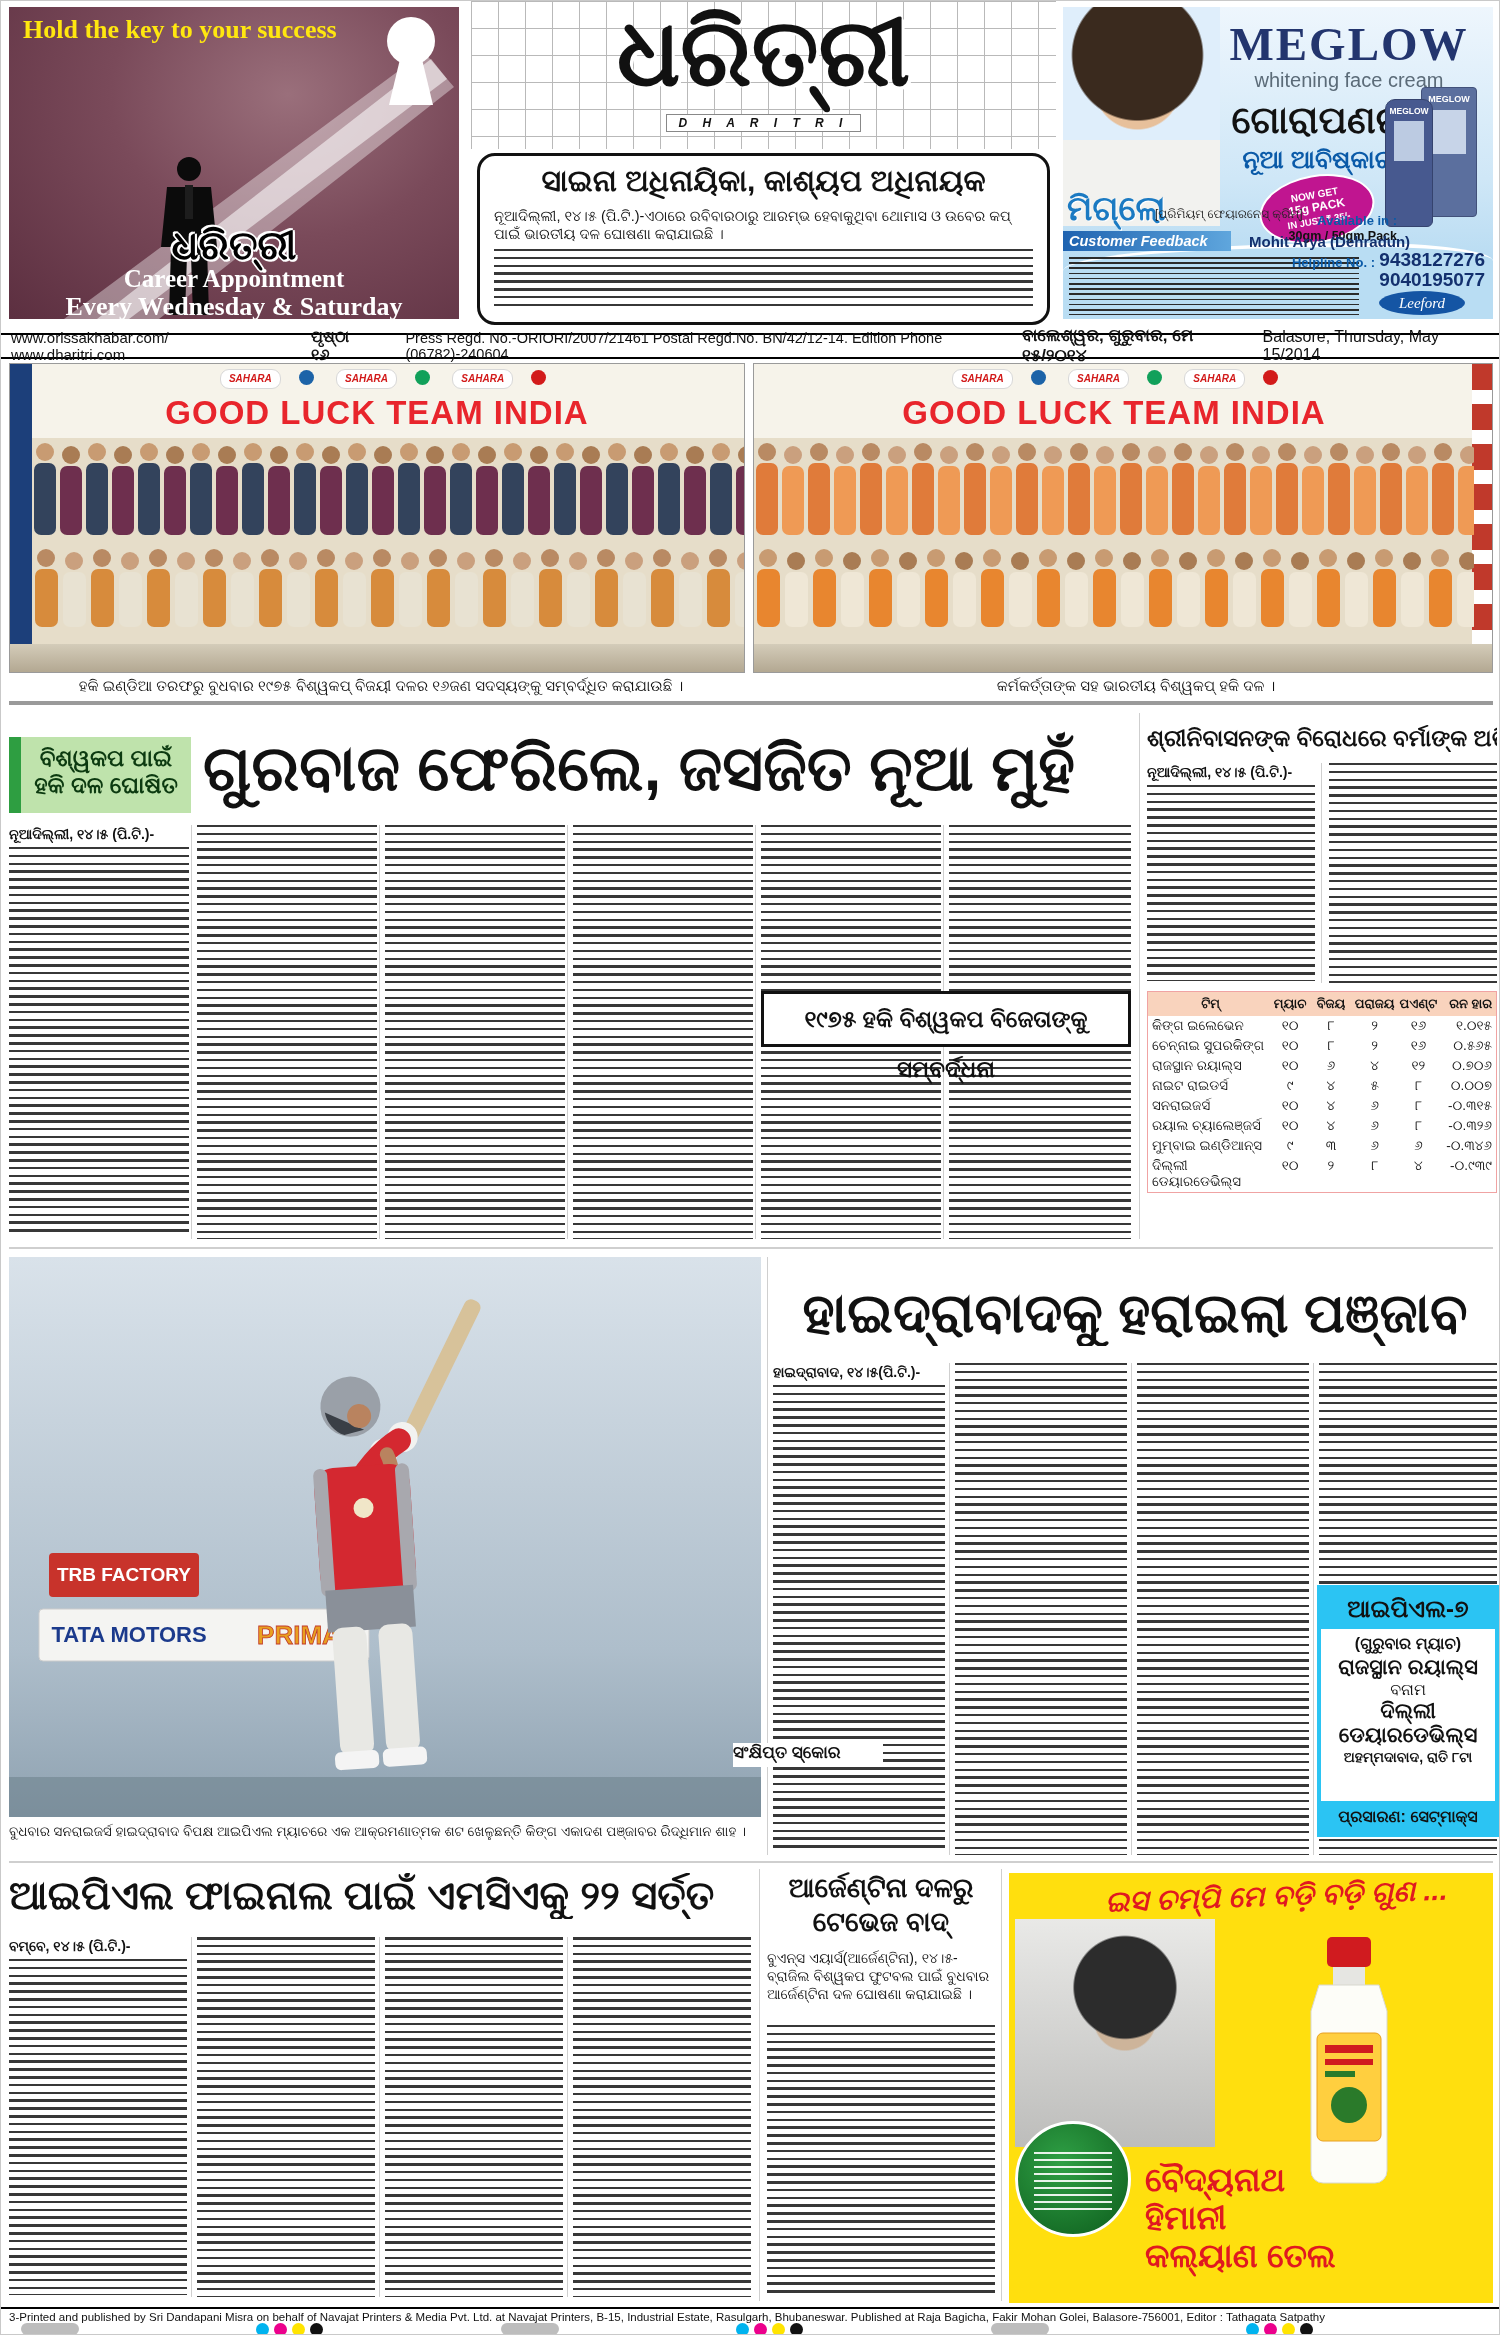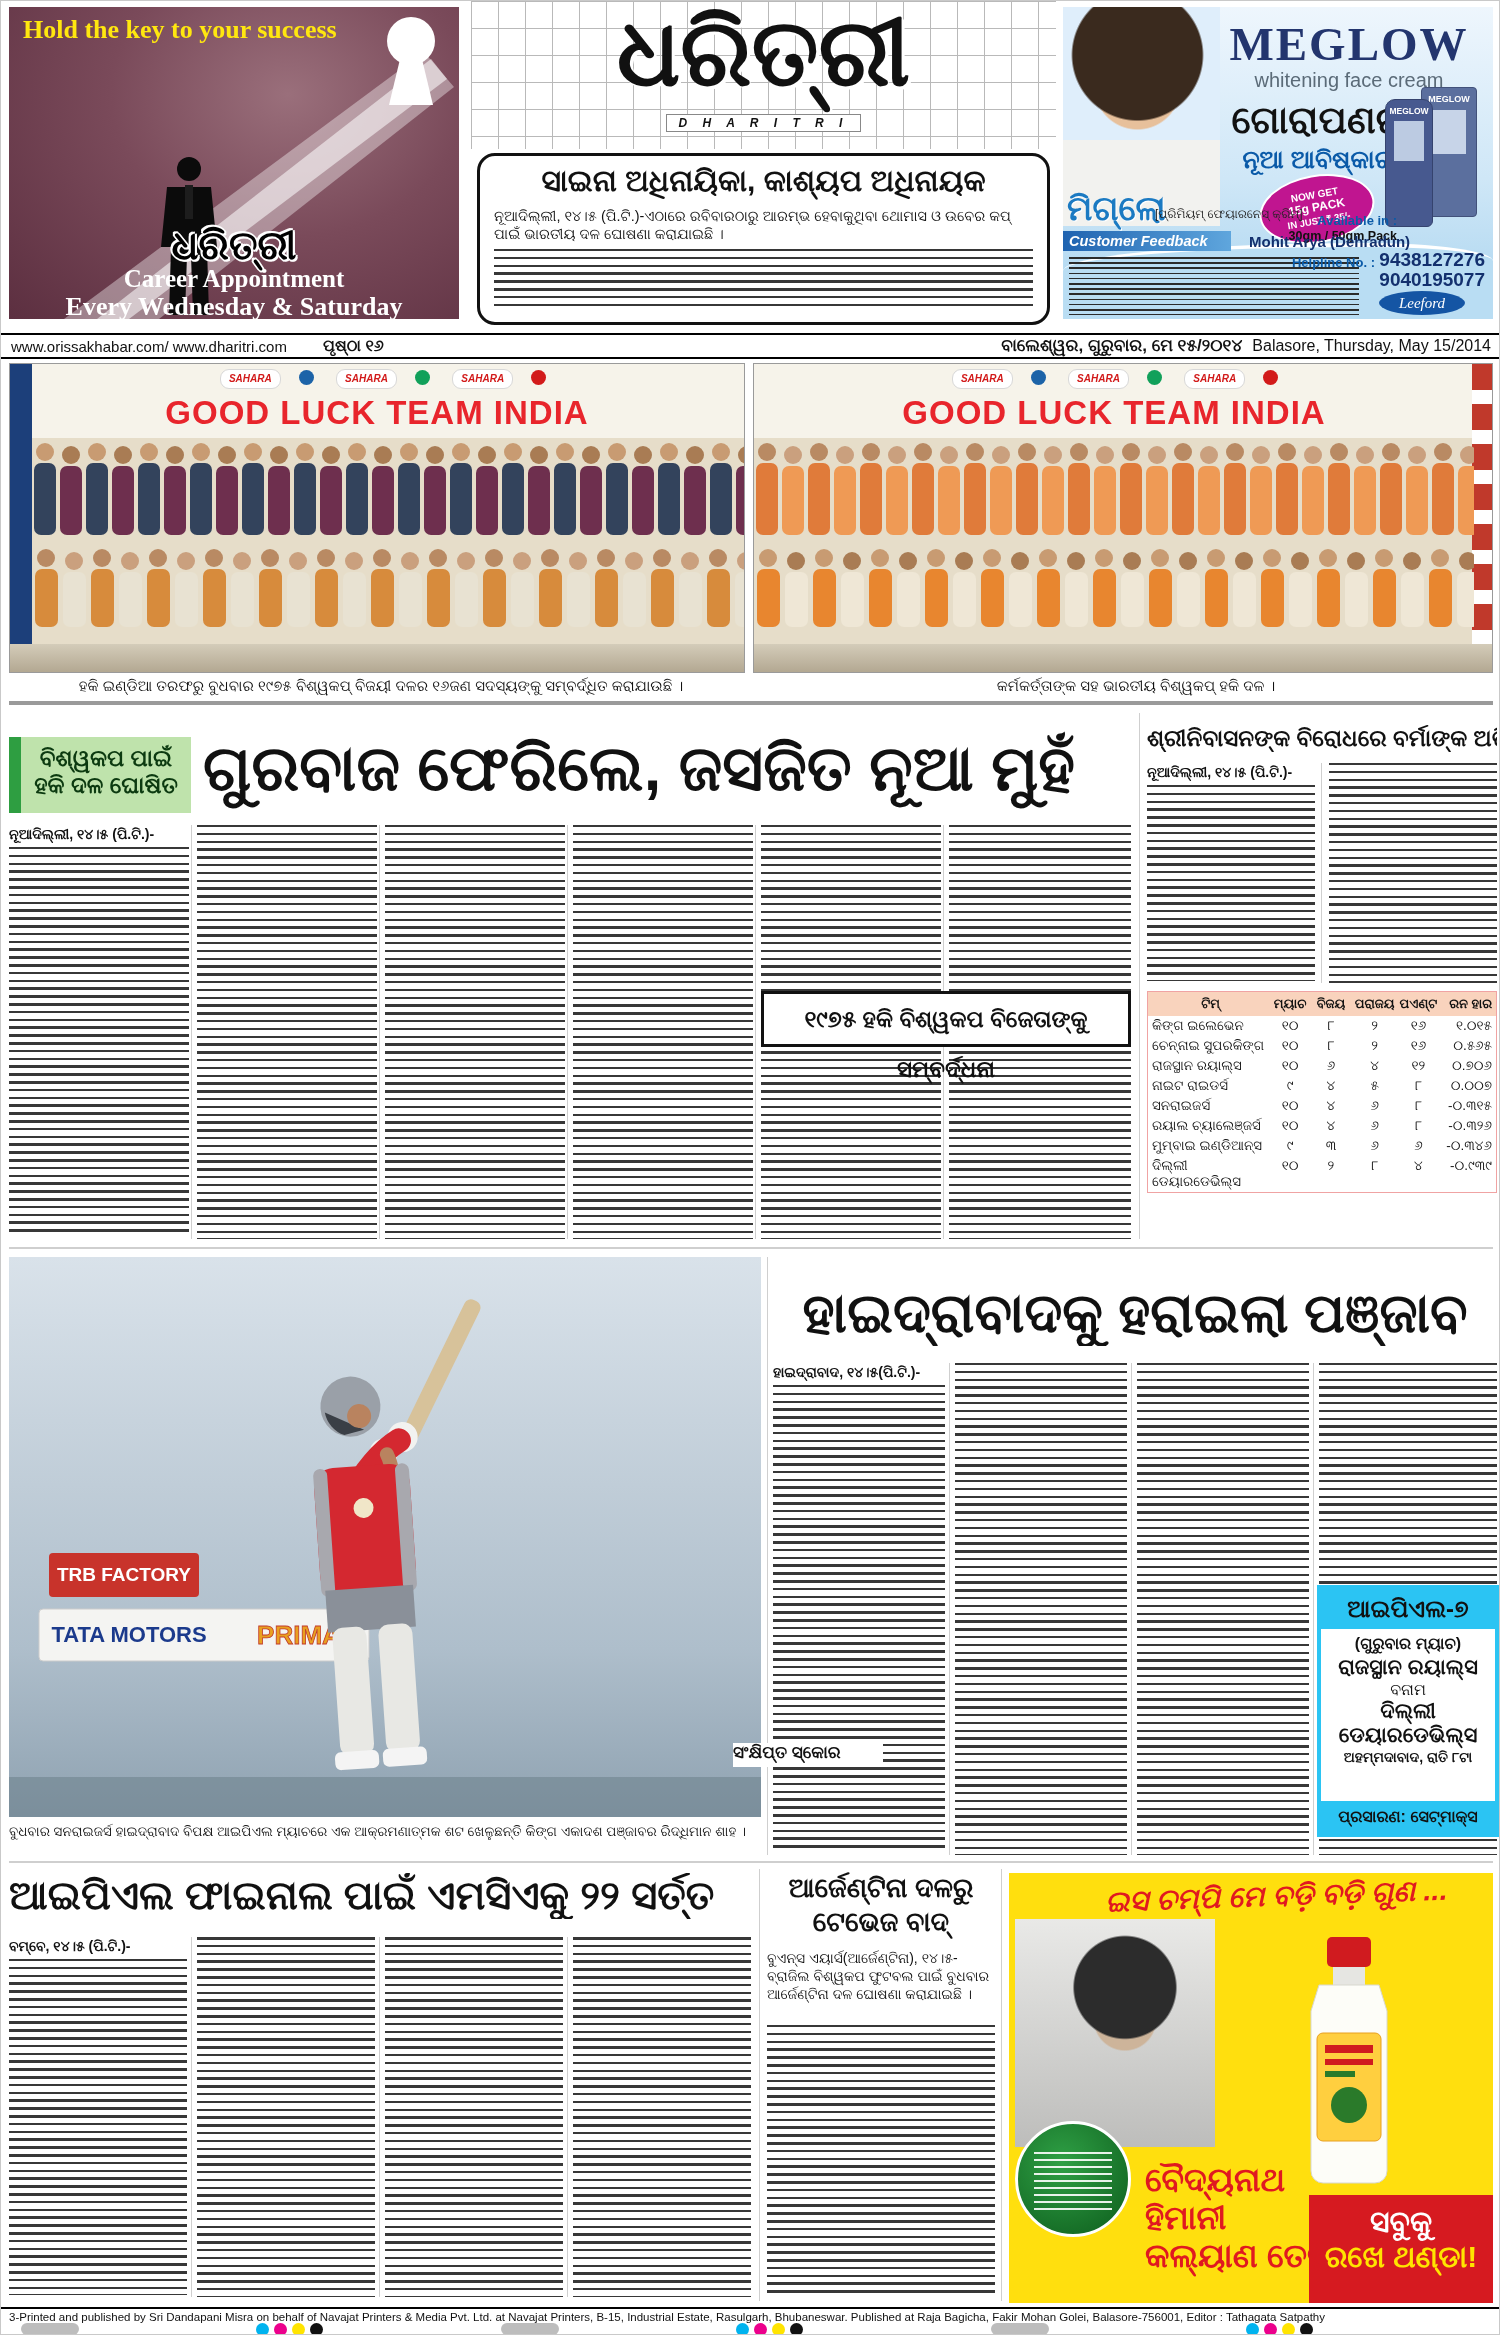--- a/index.html
+++ b/index.html
@@ -122,20 +122,21 @@
     <div class="abs gk-sm" style="left:6px;top:250px;width:290px;height:58px;"></div>
     <div class="abs" style="right:118px;top:248px;font-size:13px;font-weight:900;color:#0a5aa8;">Helpline No. :</div>
     <div class="abs" style="right:8px;top:242px;font-size:19px;font-weight:900;color:#13306e;">9438127276</div>
     <div class="abs" style="right:8px;top:262px;font-size:19px;font-weight:900;color:#13306e;">9040195077</div>
     <div class="abs ctr" style="right:28px;top:284px;width:86px;height:24px;background:#1455a4;border-radius:50%;color:#fff;font-family:'Liberation Serif',serif;font-style:italic;font-size:15px;line-height:24px;">Leeford</div>
   </div>
 
   <div class="abs" style="left:0;top:332px;width:1500px;height:26px;border-top:2px solid #000;border-bottom:2px solid #000;display:flex;align-items:center;padding:0 10px;">
     <span style="font-size:15px;">www.orissakhabar.com/ www.dharitri.com</span>
     <span style="font-size:16px;font-weight:bold;margin-left:36px;">ପୃଷ୍ଠା ୧୬</span>
+    <span style="font-size:14.5px;margin-left:36px;">Press Regd. No.-ORIORI/2007/21461 Postal Regd.No. BN/42/12-14. Edition Phone (06782)-240604</span>
     <span style="flex:1;"></span>
     <span style="font-size:17px;font-weight:bold;">ବାଲେଶ୍ୱର, ଗୁରୁବାର, ମେ ୧୫/୨୦୧୪</span>
     <span style="font-size:16px;margin-left:10px;">Balasore,  Thursday, May 15/2014</span>
   </div>
 
   <div class="abs photo" style="left:8px;top:362px;width:736px;height:310px;">
     <div class="abs" style="left:0;top:0;width:22px;height:100%;background:#1c3f7a;"></div>
     <div class="abs ctr" style="left:22px;top:4px;width:700px;">
       <span class="chip">SAHARA</span><span class="dot" style="background:#1c63a8;"></span>
       <span class="chip">SAHARA</span><span class="dot" style="background:#11a05a;"></span>
@@ -403,24 +404,20 @@
       <rect x="36" y="122" width="48" height="6" fill="#d01b1f"></rect>
       <rect x="36" y="134" width="30" height="6" fill="#2a7a2a"></rect>
       <circle cx="60" cy="168" r="18" fill="#2a7a2a"></circle>
     </svg>
     <div class="abs" style="left:6px;top:248px;width:116px;height:116px;border-radius:50%;border:3px solid #fff;background:radial-gradient(circle at 40% 35%, #2fa045, #0d5c1c);">
       <div class="gk-w" style="margin:28px 16px 0 16px;height:58px;opacity:.9;"></div>
     </div>
     <div class="abs red" style="left:136px;top:288px;font-size:33px;font-weight:900;">ବୈଦ୍ୟନାଥ</div>
     <div class="abs red" style="left:136px;top:326px;font-size:33px;font-weight:900;">ହିମାନୀ</div>
     <div class="abs red" style="left:136px;top:364px;font-size:33px;font-weight:900;">କଲ୍ୟାଣ ତେଲ</div>
-    <div class="abs ctr" style="left:300px;top:322px;width:184px;height:108px;background:#d61a20;padding-top:10px;">
-      <div style="color:#fff;font-size:30px;font-weight:900;">ସବୁକୁ</div>
-      <div style="color:#ffe400;font-size:30px;font-weight:900;">ରଖେ ଥଣ୍ଡା!</div>
-    </div>
   </div>
 
   <div class="abs" style="left:0;top:2306px;width:1500px;height:2px;background:#000;"></div>
   <div class="abs foot" style="left:8px;top:2310px;width:1484px;white-space:nowrap;overflow:hidden;">3-Printed and published by Sri Dandapani Misra on behalf of Navajat Printers &amp;  Media  Pvt. Ltd. at Navajat Printers, B-15, Industrial Estate, Rasulgarh,  Bhubaneswar. Published at Raja Bagicha, Fakir Mohan Golei, Balasore-756001, Editor : Tathagata Satpathy</div>
   <div class="abs" style="left:0;top:2321px;width:1500px;height:14px;">
     <span class="capsule abs" style="left:20px;top:1px;"></span>
     <span class="abs cmyk" style="left:255px;top:0;"><i style="background:#00b3ef;"></i><i style="background:#ec008c;"></i><i style="background:#ffe400;"></i><i style="background:#111;"></i></span>
     <span class="capsule abs" style="left:500px;top:1px;"></span>
     <span class="abs cmyk" style="left:735px;top:0;"><i style="background:#00b3ef;"></i><i style="background:#ec008c;"></i><i style="background:#ffe400;"></i><i style="background:#111;"></i></span>
     <span class="capsule abs" style="left:990px;top:1px;"></span>

